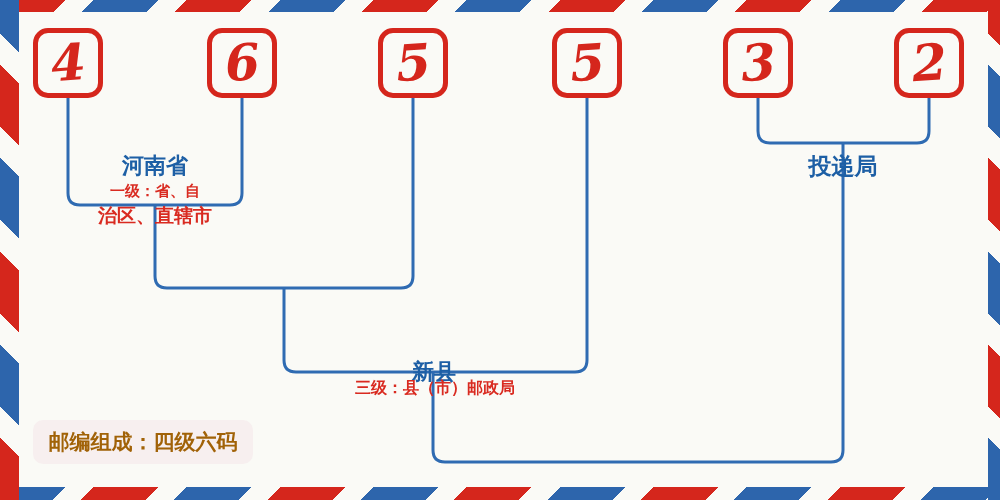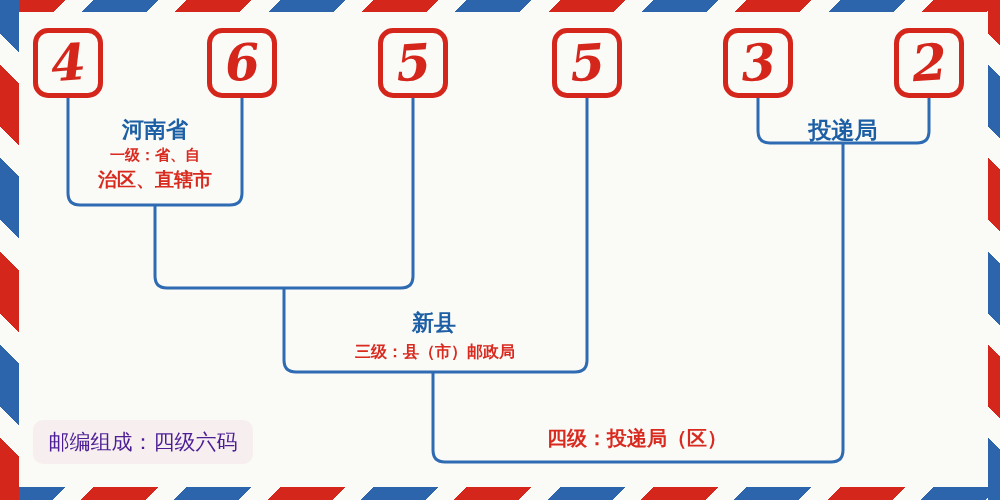--- a/index.html
+++ b/index.html
@@ -45,39 +45,39 @@
     display:flex;align-items:center;justify-content:center;
     background:var(--background);
   }
   .digit-box span{
     color:var(--red);font-family:"DejaVu Serif","Liberation Serif",serif;
     font-style:italic;font-weight:bold;font-size:50px;line-height:1;
     transform:rotate(-4deg);
   }
   
   .lbl{position:absolute;transform:translateX(-50%);white-space:nowrap;
-       font-weight:bold;text-align:center;}
+       font-weight:bold;text-align:center;margin-top:36px;}
   .blue-lbl{color:var(--blue-text);}
   .red-lbl{color:var(--red-text);}
   .province-title{left:155px;top:115px;font-size:22px;}
   .level1-d1{left:155px;top:146px;font-size:15px;}
   .level1-d2{left:155px;top:167px;font-size:19px;}
   .level2-desc{left:284px;top:256px;font-size:20px;}
-  .county-title{left:434px;top:308px;font-size:22px;}
+  .county-title{left:434px;top:321px;font-size:22px;}
   .level3-desc{left:435px;top:342px;font-size:16px;}
   .branch-title{left:637px;top:391px;font-size:21px;}
   .level4-desc{left:637px;top:425px;font-size:20px;}
   .delivery-title{left:843px;top:115px;font-size:23px;}
   
   .badge{
     position:absolute;left:33px;top:420px;width:220px;height:44px;
     background:var(--badge-bg);border-radius:10px;
     display:flex;align-items:center;justify-content:center;
   }
-  .badge span{color:#4c1d95;font-weight:normal;font-size:21px;}
+  .badge span{color:#a16207;font-weight:bold;font-size:21px;}
 </style>
 </head>
 <body>
 
 <div class="canvas">
 
   <div class="stripe top"></div>
   <div class="stripe bottom"></div>
   <div class="stripe left"></div>
   <div class="stripe right"></div>
@@ -110,21 +110,20 @@
   </div>
 
   <div class="lbl blue-lbl province-title">河南省</div>
   <div class="lbl red-lbl level1-d1">一级：省、自</div>
   <div class="lbl red-lbl level1-d2">治区、直辖市</div>
 
 
   <div class="lbl blue-lbl county-title">新县</div>
   <div class="lbl red-lbl level3-desc">三级：县（市）邮政局</div>
 
-  <div class="lbl red-lbl level4-desc">四级：投递局（区）</div>
 
   <div class="lbl blue-lbl delivery-title">投递局</div>
 
   <div class="badge">
     <span>邮编组成：四级六码</span>
   </div>
 
 </div>
 
 </body></html>

